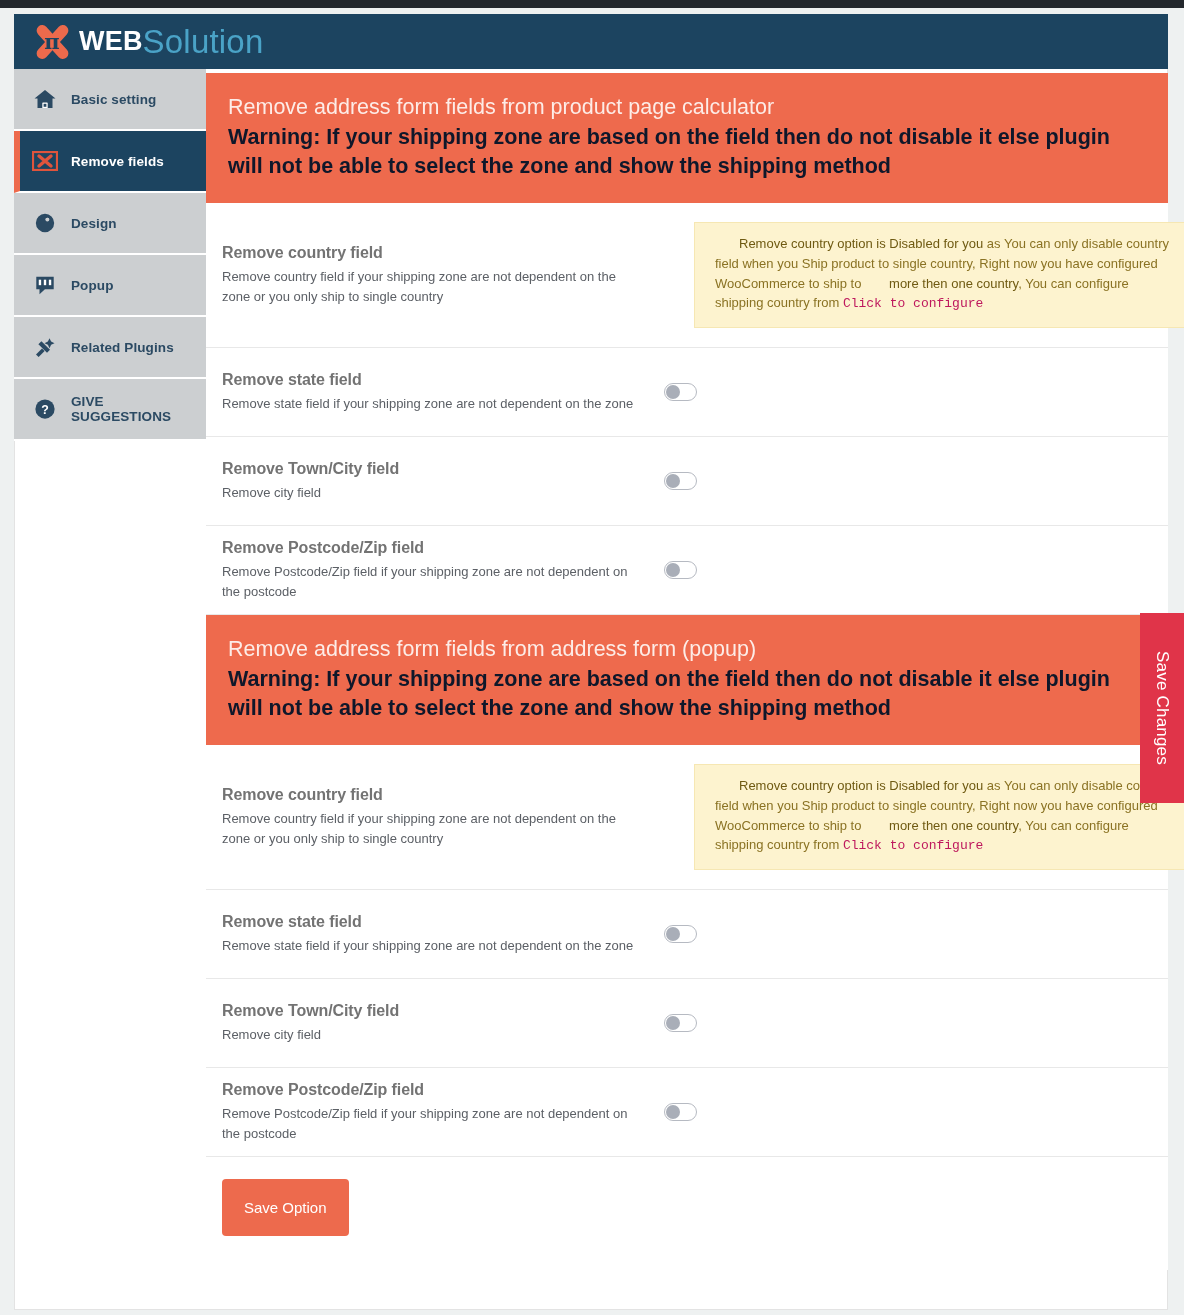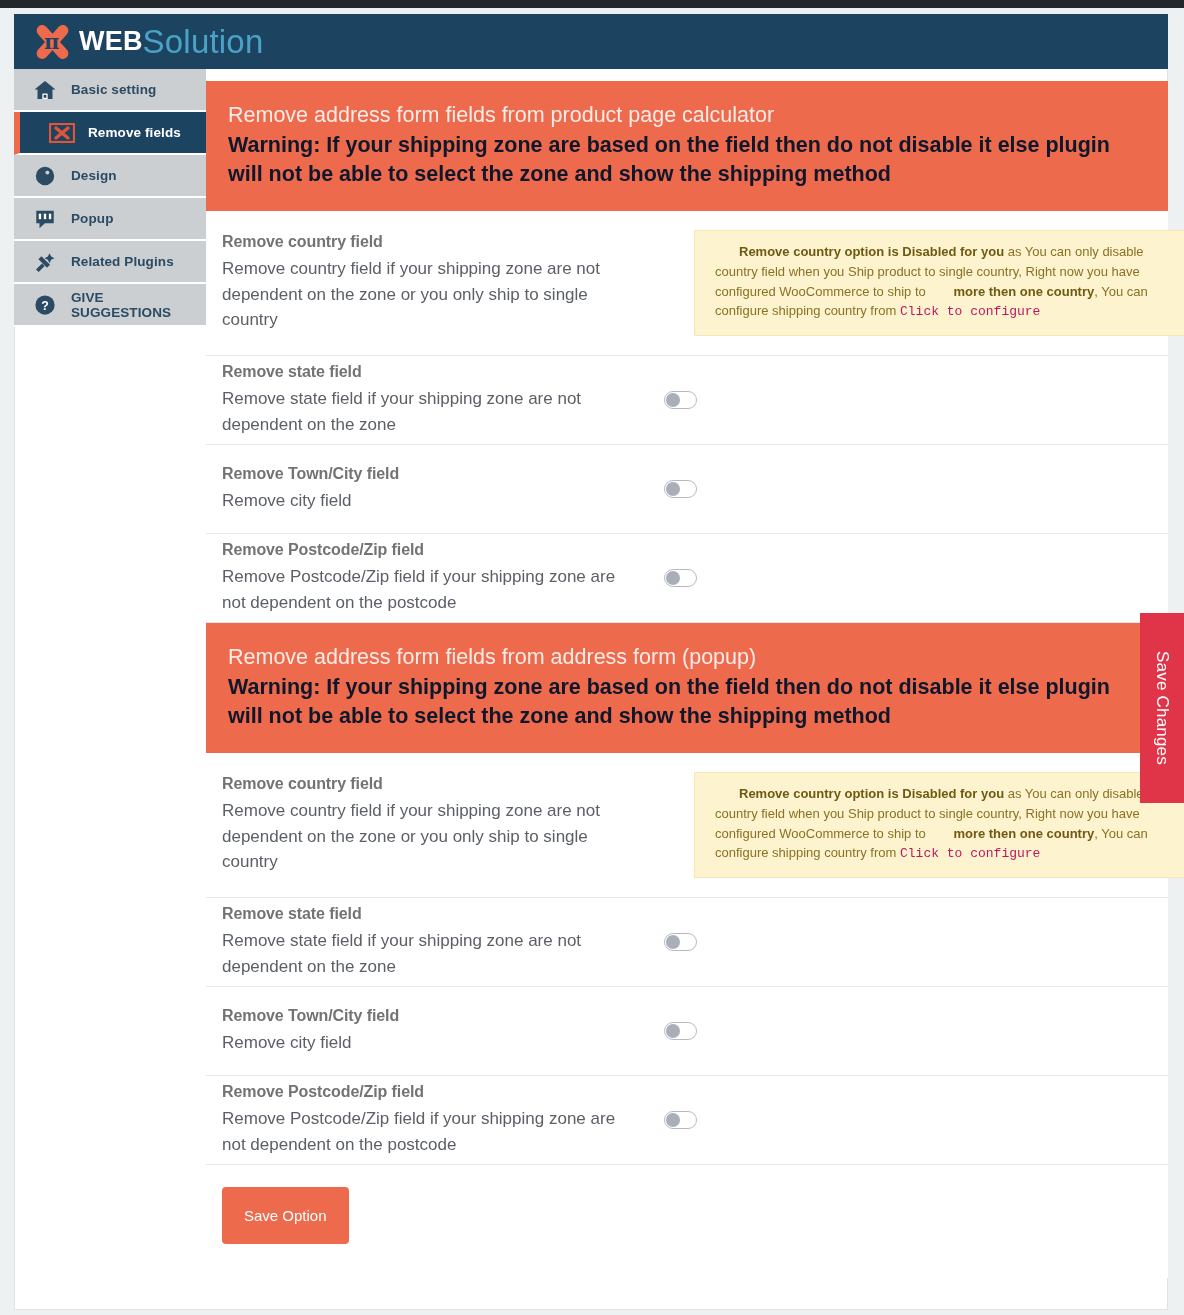--- a/index.html
+++ b/index.html
@@ -93,32 +93,32 @@
   }
 
   
   .sidebar {
     position: absolute;
     top: 69px;
     left: 14px;
     width: 192px;
   }
   .side-item {
-    height: 43px;
+    height: 62px;
     background: #cccfd1;
     border-bottom: 2px solid #ffffff;
     display: flex;
     align-items: center;
     padding-left: 18px;
     cursor: pointer;
   }
   .side-item.active {
     background: #1c4460;
     border-left: 6px solid #ed6a4c;
-    padding-left: 29px;
+    padding-left: 12px;
     border-bottom: 2px solid #ffffff;
   }
   .side-icon {
     width: 26px; height: 26px;
     flex: none;
     margin-right: 13px;
     display: flex;
     align-items: center;
     justify-content: center;
   }
@@ -127,21 +127,21 @@
     font-size: 13.5px;
     font-weight: bold;
     color: #2b4a63;
     letter-spacing: .1px;
   }
   .side-item.active .side-label { color: #ffffff; }
 
   
   .content {
     position: absolute;
-    top: 81px;
+    top: 73px;
     left: 206px;
     width: 962px;
   }
 
   .section-header {
     background: #ee6a4d;
     padding: 20px 22px 22px 22px;
   }
   .sh-title {
     color: #fdece7;
@@ -174,21 +174,21 @@
     padding-right: 10px;
   }
   .field-title {
     font-size: 16px;
     font-weight: bold;
     color: #737373;
     margin-bottom: 5px;
     letter-spacing: -.1px;
   }
   .field-desc {
-    font-size: 17px;
+    font-size: 13px;
     color: #5c6066;
     line-height: 1.5;
   }
 
   .field-control {
     flex: 1;
     display: flex;
     align-items: center;
   }
 
@@ -218,21 +218,21 @@
     border: 1px solid #f6e7b3;
     padding: 11px 14px 13px 20px;
     width: 498px;
     margin-left: 42px;
   }
   .notice p {
     font-size: 13px;
     line-height: 1.52;
     color: #8a7223;
   }
-  .notice b { color: #6f5a12; font-weight: bold; padding-left: 24px; }
+  .notice b { color: #6f5a12; font-weight: normal; padding-left: 24px; }
   .notice .lnk {
     color: #be185d;
     cursor: pointer;
     font-family: Liberation Mono, monospace;
   }
 
   
   .save-row {
     padding: 22px 16px 34px 16px;
     background: #ffffff;

